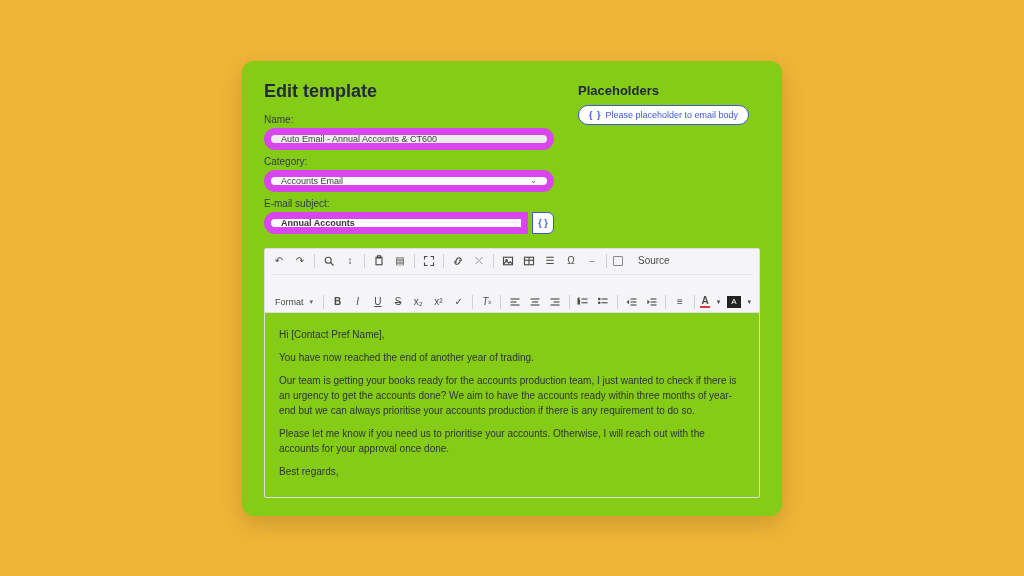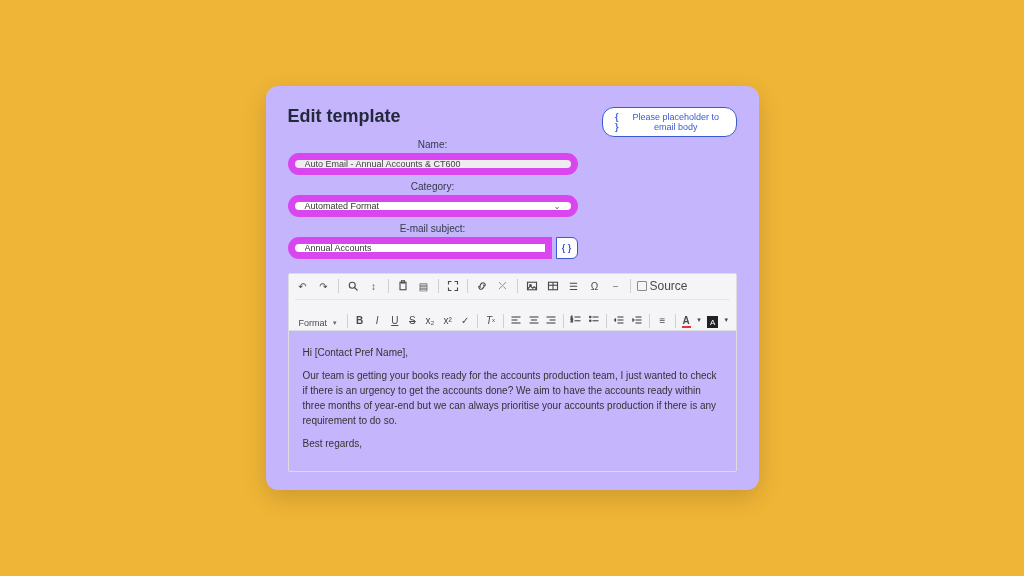--- a/index.html
+++ b/index.html
@@ -7,41 +7,40 @@
     width: 1024px;
     height: 576px;
     background: #efb536;
     font-family: -apple-system, "Segoe UI", Arial, sans-serif;
     display: flex;
     align-items: center;
     justify-content: center;
     overflow: hidden;
   }
   .card {
-    width: 493px;
-    background: #c4b5fd;
+    width: 540px;
+    background: #84cc16;
     border-radius: 12px;
     box-shadow: 0 8px 24px rgba(0,0,0,.15);
     padding: 20px 22px 18px 22px;
   }
   .card-top { display: flex; gap: 24px; }
   .left-col { flex: 0 0 290px; }
   .right-col { flex: 1; }
   h1.title {
     font-size: 18px;
     font-weight: 700;
     color: #22293b;
     margin-bottom: 12px;
   }
   .field-label {
     font-size: 10px;
     color: #333a4b;
     margin-bottom: 3px;
     margin-top: 6px;
-    text-align: center;
   }
   .text-input, .select-input {
     width: 100%;
     height: 22px;
     border: 7px solid #d946ef;
     border-radius: 11px;
     font-size: 9px;
     padding: 0 10px;
     color: #333;
     background: #fff;
@@ -50,21 +49,21 @@
   .select-input {
     display: flex;
     align-items: center;
     justify-content: space-between;
   }
   .select-input .chev {
     font-size: 8px;
     color: #555;
   }
   .subject-row { display: flex; gap: 4px; }
-  .subject-row .text-input { flex: 1; }
+  .subject-row .text-input { flex: 1; font-weight: bold; }
   .bracket-btn {
     width: 22px; height: 22px;
     border: 1px solid #3a59d6;
     border-radius: 0 6px 6px 0;
     background: #fff;
     display: flex; align-items: center; justify-content: center;
     color: #3a59d6;
     font-size: 9px;
     font-weight: 600;
     cursor: pointer;
@@ -130,32 +129,32 @@
   .tb-format {
     font-size: 9px;
     color: #4a4a4a;
     padding: 0 4px;
     display: inline-flex;
     align-items: center;
     gap: 6px;
   }
   .tb-format .sm-chev { font-size: 7px; color: #666; }
   .tb-source {
-    font-size: 12px;
+    font-size: 10px;
     color: #4a4a4a;
     display: inline-flex;
     align-items: center;
-    gap: 3px;
+    gap: 15px;
   }
   .tb-source .doc-ico {
     width: 10px; height: 10px;
     border: 1px solid #888;
     border-radius: 1px;
   }
-  .toolbar-row2 { width: 100%; display: flex; gap: 3px 5px; align-items: flex-end; padding-top: 12px; border-top: 1px solid #e7e7ea; margin-top: 2px;}
+  .toolbar-row2 { width: 100%; display: flex; gap: 3px 5px; align-items: center; padding-top: 19px; border-top: 1px solid #e7e7ea; margin-top: 2px;}
   .color-swatch {
     width: 14px; height: 12px;
     background: #222;
     color: #fff;
     font-size: 8px;
     display: inline-flex;
     align-items: center;
     justify-content: center;
     position: relative;
   }
@@ -183,34 +182,35 @@
 <div class="card">
   <div class="card-top">
     <div class="left-col">
       <h1 class="title">Edit template</h1>
 
       <div class="field-label">Name:</div>
       <input class="text-input readonly" readonly="" value="Auto Email - Annual Accounts &amp; CT600" style="">
 
       <div class="field-label">Category:</div>
       <div class="select-input">
-        <span>Automated Format</span>
+        <span>Accounts Email</span>
         <span class="chev">⌄</span>
       </div>
 
       <div class="field-label">E-mail subject:</div>
       <div class="subject-row">
         <input class="text-input" value="Annual Accounts" style="">
         <div class="bracket-btn">
           <span>{ }</span>
         </div>
       </div>
     </div>
 
     <div class="right-col">
+      <h2 class="ph-title">Placeholders</h2>
       <button class="ph-btn">
         <span class="bracket">{ }</span>
         <span>Please placeholder to email body</span>
       </button>
     </div>
   </div>
 
   <div class="editor">
     <div class="toolbar">
       <span class="tb-btn">↶</span>
@@ -347,17 +347,19 @@
         <span class="tb-sep"></span>
         <span class="tb-a red">A</span>
           <span class="tb-btn" style="width:8px;font-size:7px">▾</span>
         <span class="color-swatch">A</span>
           <span class="tb-btn" style="width:8px;font-size:7px">▾</span>
       </div>
     </div>
 
     <div class="body-area">
       <p>Hi [Contact Pref Name],</p>
+      <p>You have now reached the end of another year of trading.</p>
       <p>Our team is getting your books ready for the accounts production team, I just wanted to check if there is an urgency to get the accounts done? We aim to have the accounts ready within three months of year-end but we can always prioritise your accounts production if there is any requirement to do so.</p>
+      <p>Please let me know if you need us to prioritise your accounts. Otherwise, I will reach out with the accounts for your approval once done.</p>
       <p style="margin-bottom:8px">Best regards,</p>
     </div>
   </div>
 </div>
 
 </body></html>

